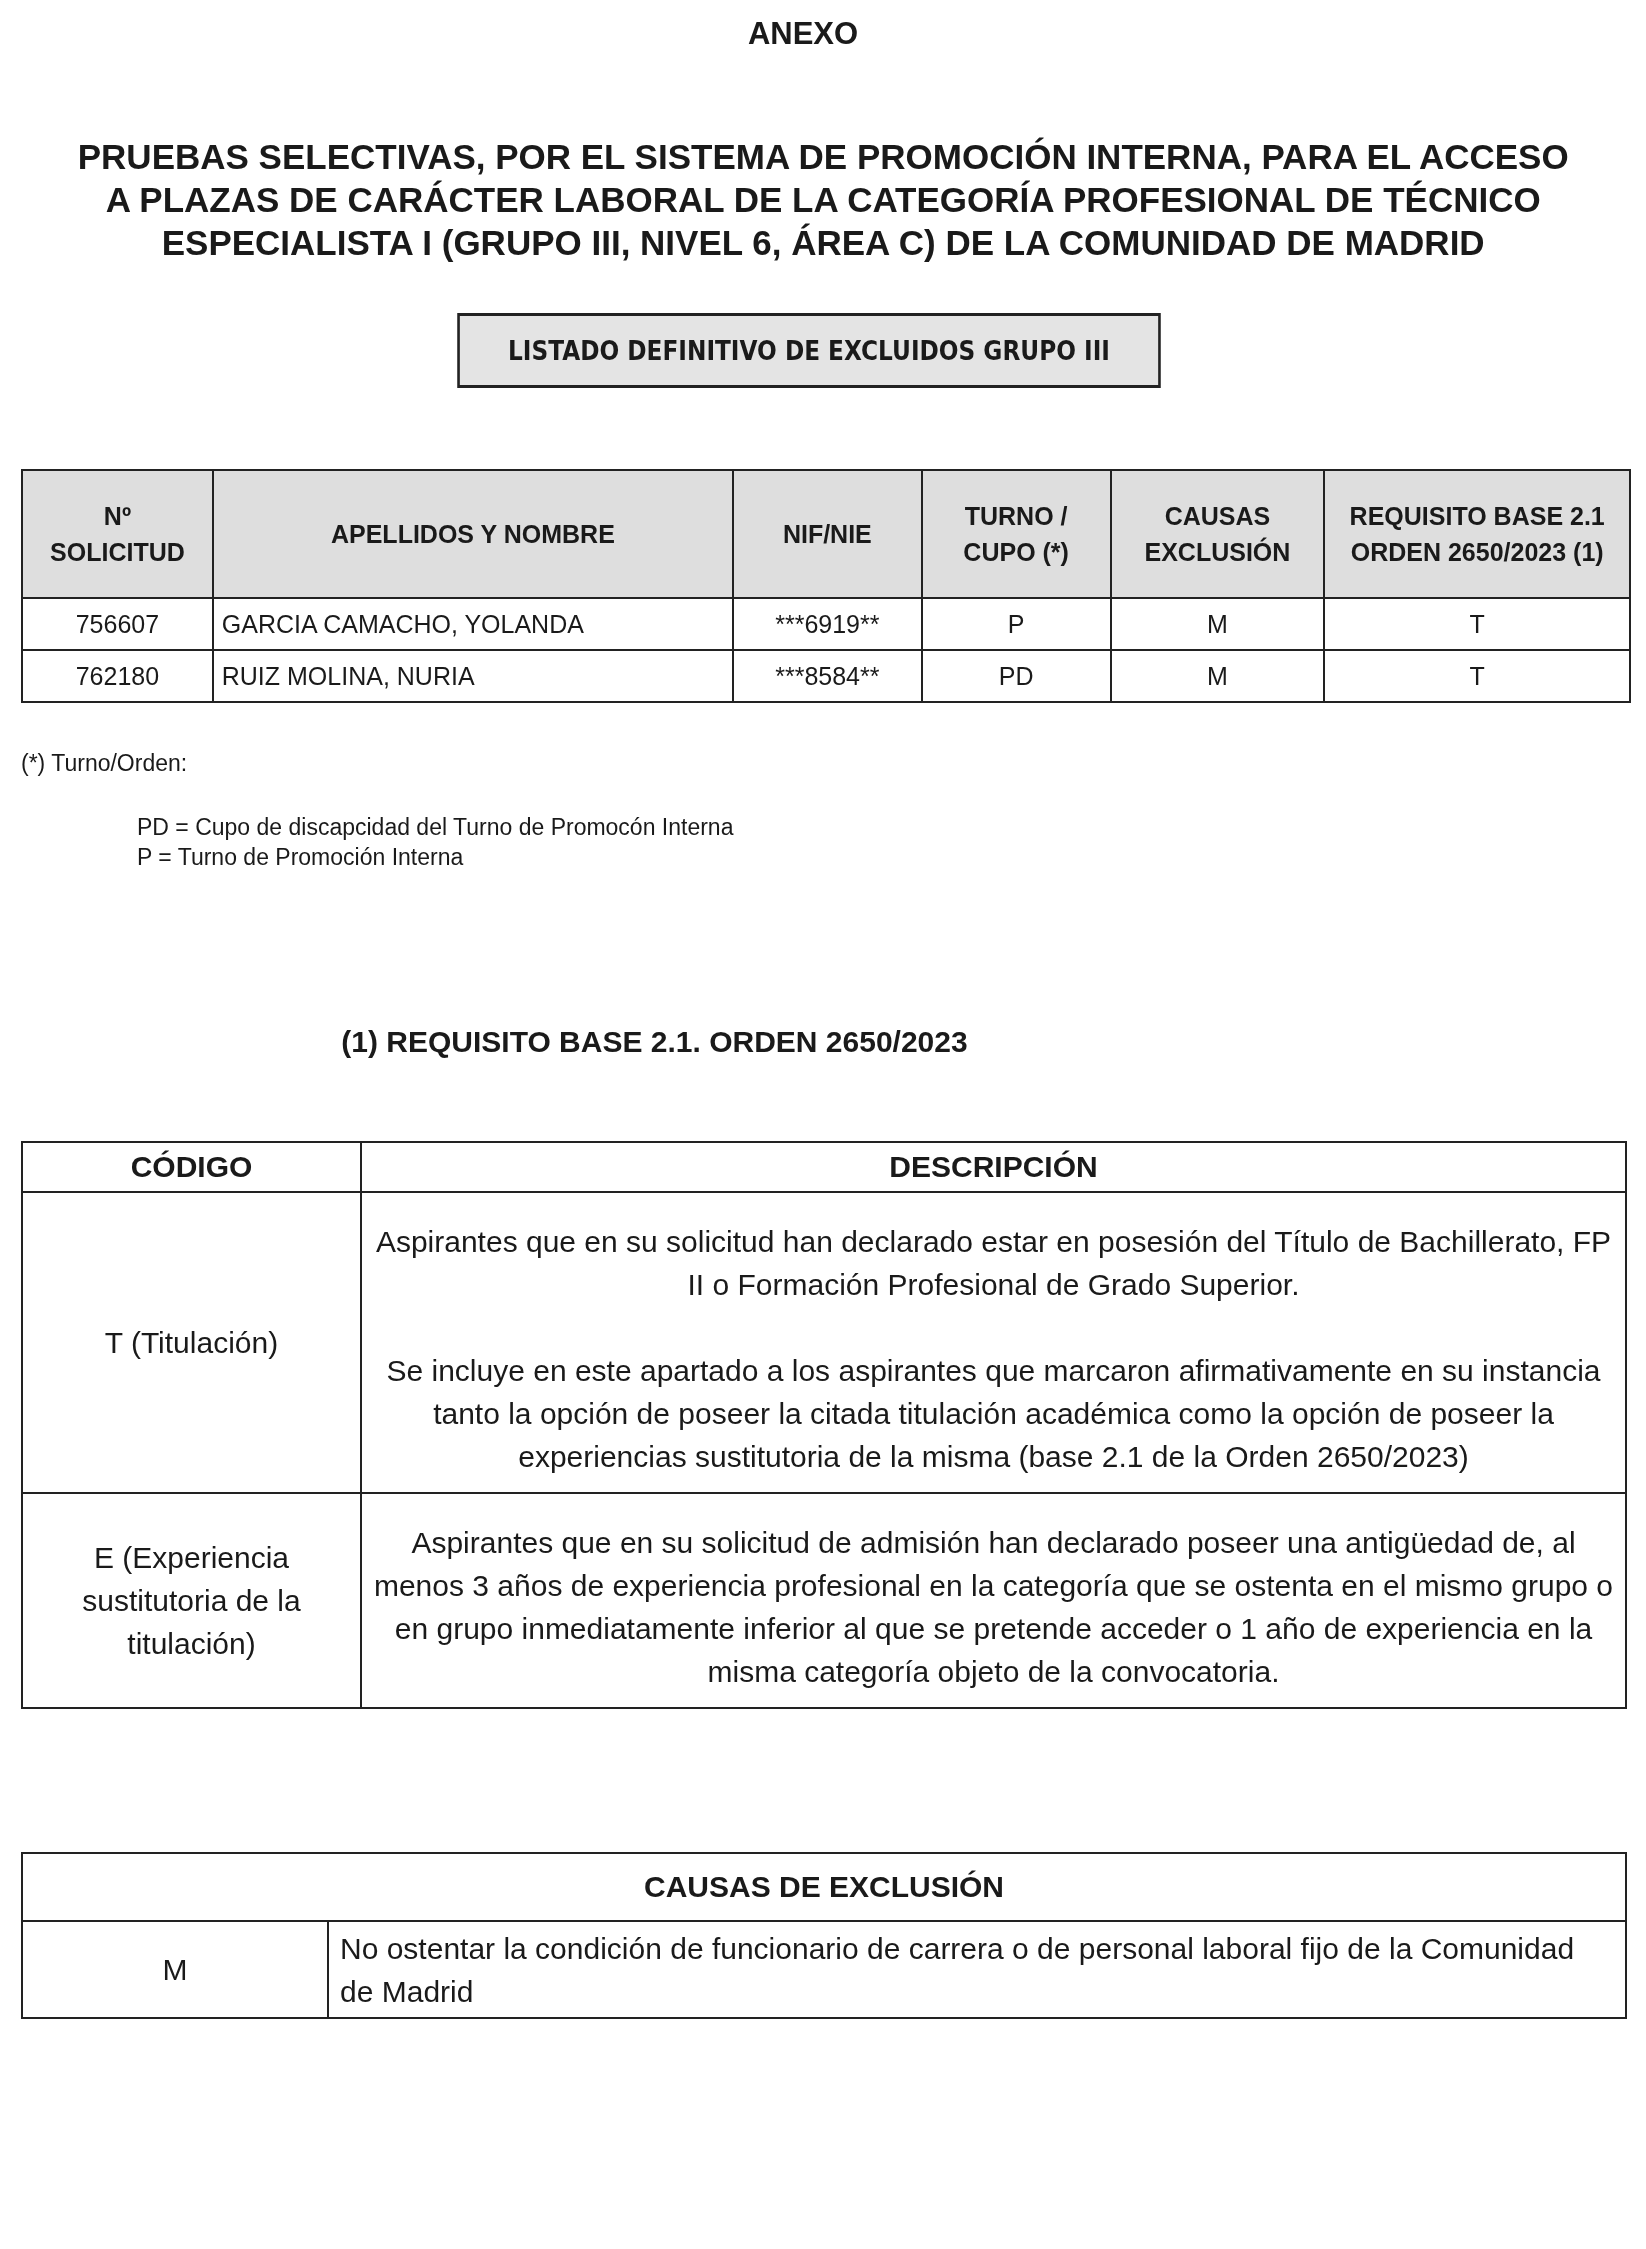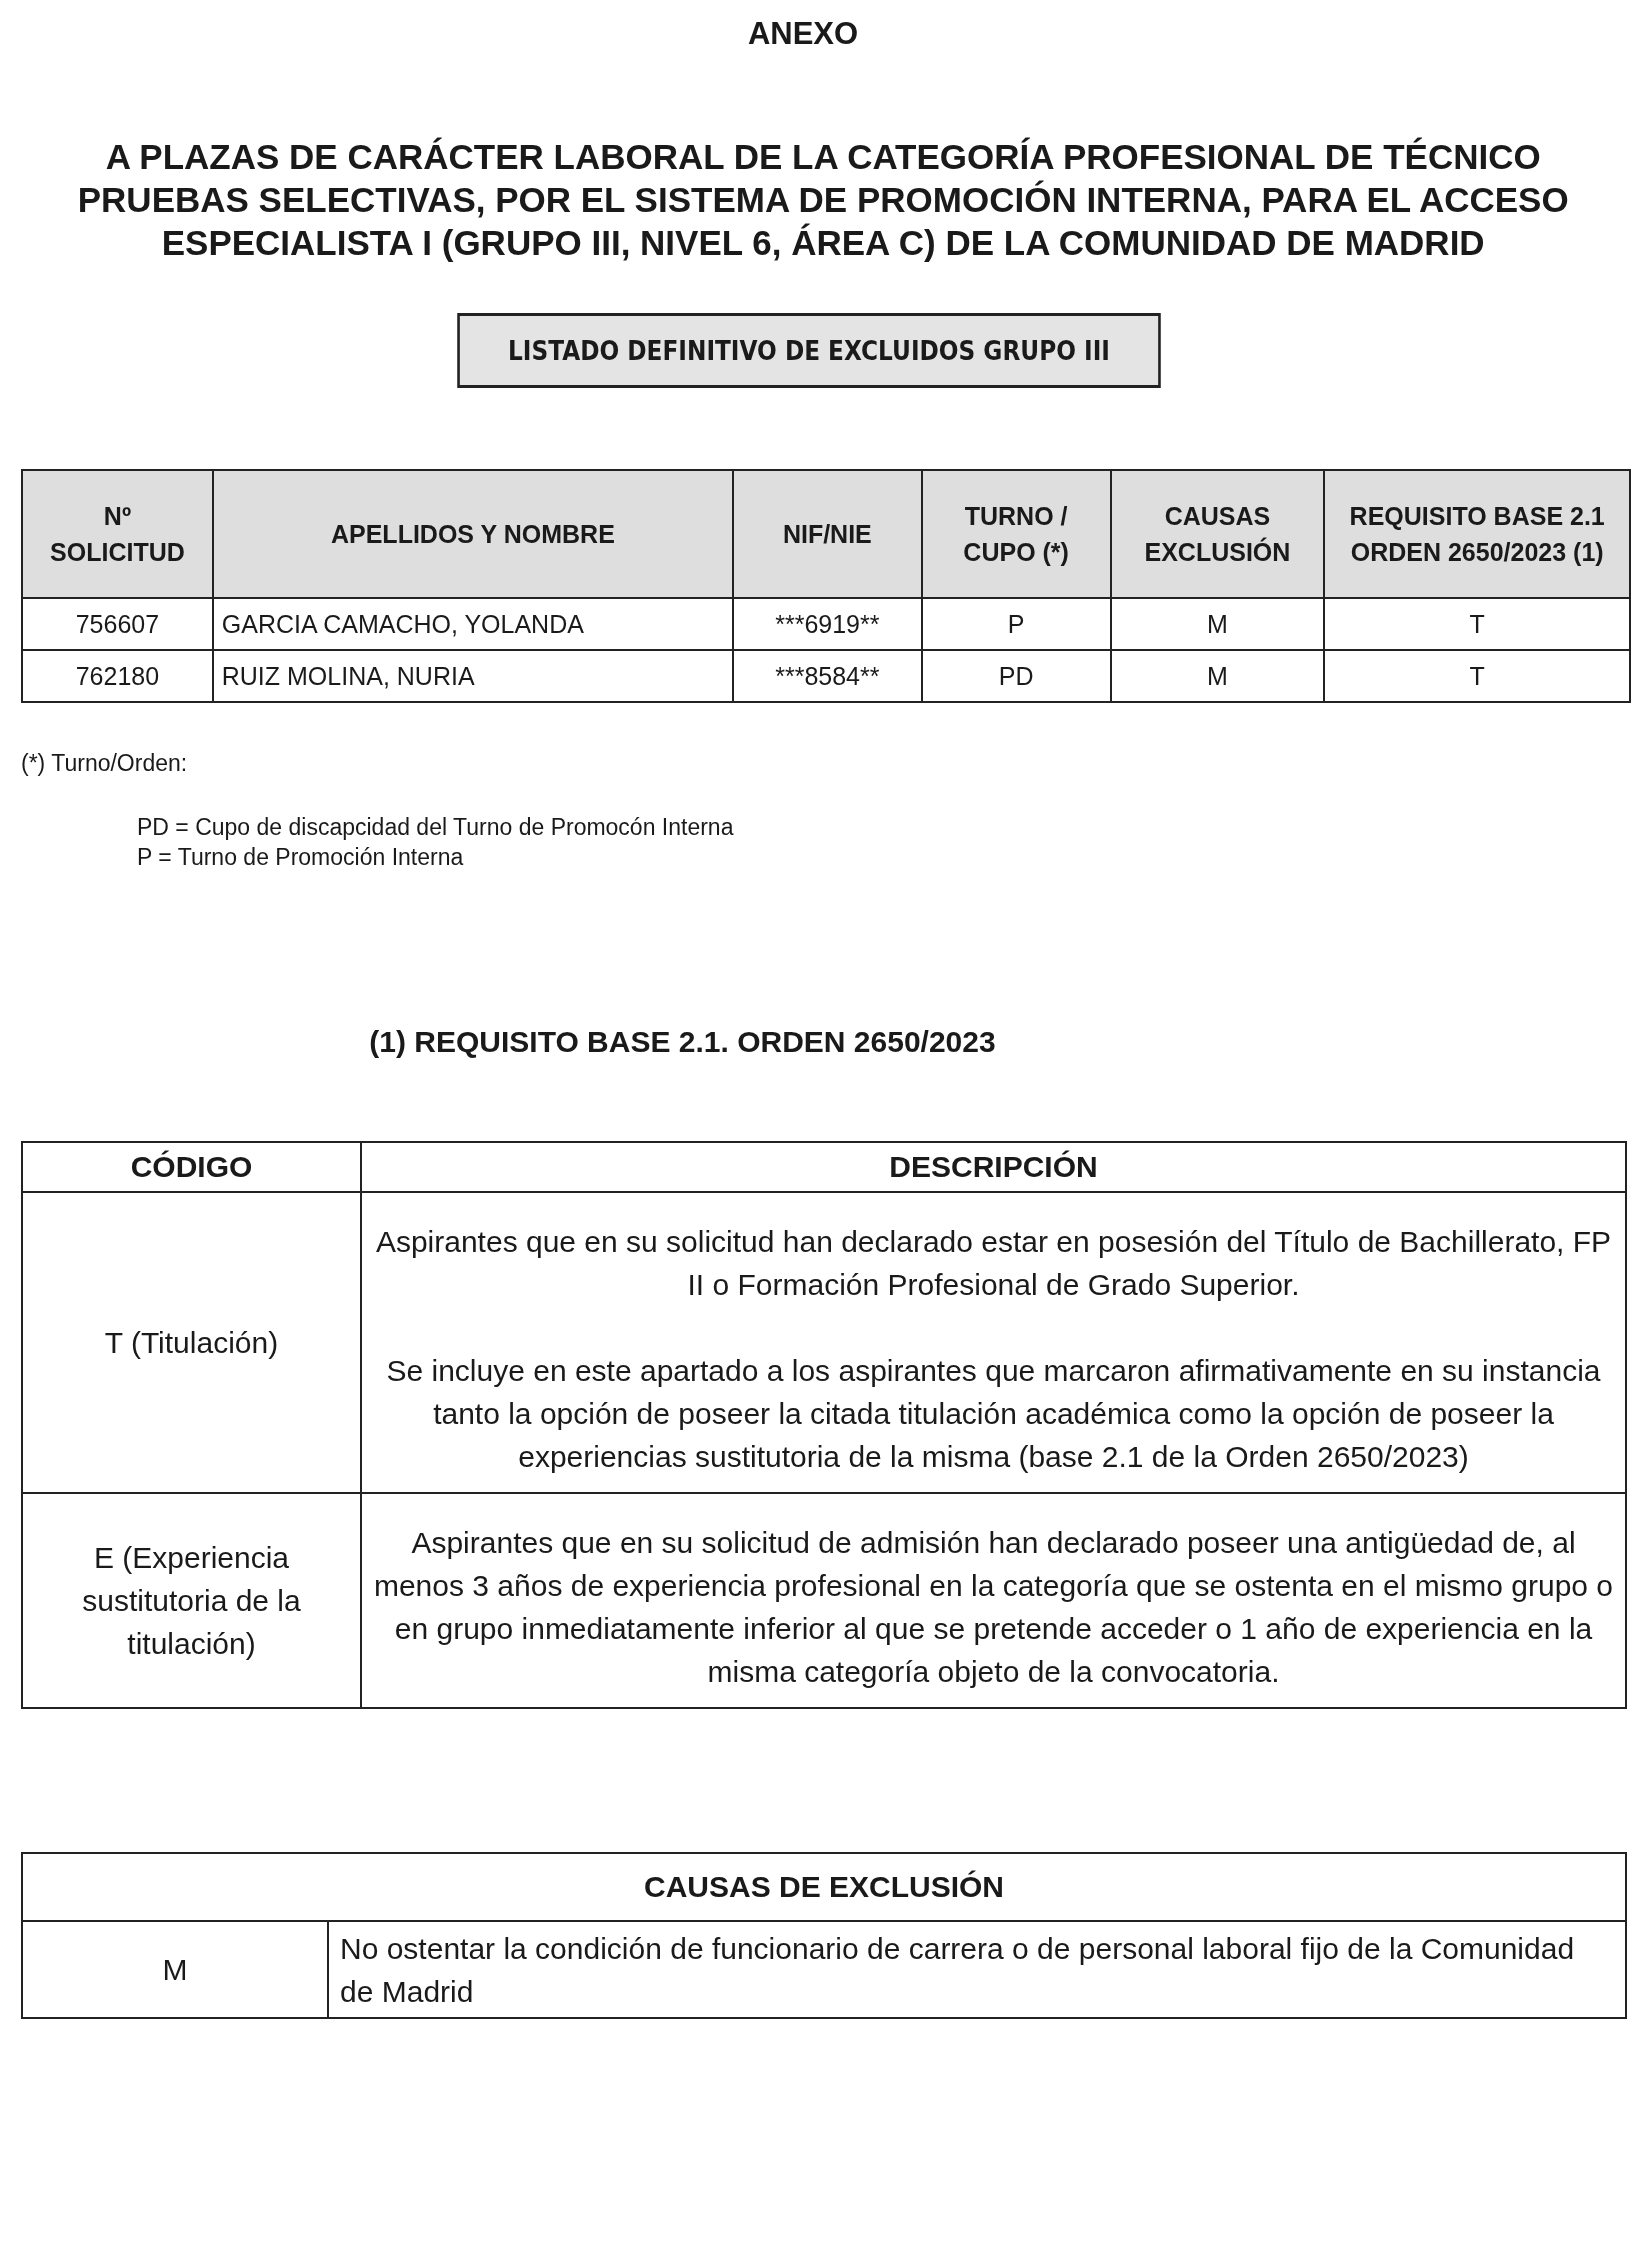--- a/index.html
+++ b/index.html
@@ -8,41 +8,41 @@
   .anexo{left:0;width:1606px;top:15.7px;text-align:center;font-weight:bold;font-size:31px;}
   .title{left:15.7px;width:1615px;top:135px;text-align:center;font-weight:bold;font-size:35px;line-height:43px;}
   .box{left:400px;top:313px;width:812px;height:69px;border:3.1px solid #222;background:#e4e4e4;display:flex;align-items:center;justify-content:center;font-family:"DejaVu Sans",sans-serif;font-weight:bold;font-size:27px;transform:scaleX(0.86);}
   table{border-collapse:collapse;position:absolute;font-family:"Liberation Sans",sans-serif;}
   td,th{border:2.4px solid #222;}
   .t1{left:21px;top:469px;width:1610px;}
   .t1 th{background:#dedede;font-weight:bold;font-size:25px;line-height:36px;height:126px;text-align:center;padding:0 4.7px;}
   .t1 td{font-size:25px;height:50px;text-align:center;padding:0 7.9px;}
   .t1 td.left{text-align:left;}
   .foot{font-size:23px;}
-  .sec{left:0;width:1309px;top:1025px;text-align:center;font-weight:bold;font-size:30px;margin-left:28px;}
+  .sec{left:0;width:1309px;top:1025px;text-align:center;font-weight:bold;font-size:30px;}
   .t2{left:21px;top:1141px;width:1606px;}
   .t2 th{font-weight:bold;font-size:30px;height:46px;text-align:center;}
   .t2 td{font-size:30px;line-height:43px;vertical-align:middle;}
   .t2 td.code{width:299px;text-align:center;padding:0 19px;}
   .t2 td.desc{padding:27px 11px 14px 11px;text-align:center;}
   .t3{left:21px;top:1852px;width:1606px;}
   .t3 th{font-weight:bold;font-size:30px;height:64px;text-align:center;}
   .t3 td{font-size:30px;line-height:43px;}
   .t3 td.code{width:299px;text-align:center;}
   .t3 td.desc{padding:4.7px 11px;}
   p{margin:0;}
 </style>
 </head>
 <body>
 
 <div class="abs anexo">ANEXO</div>
 
 <div class="abs title">
+  <div>PRUEBAS SELECTIVAS, POR EL SISTEMA DE PROMOCIÓN INTERNA, PARA EL ACCESO</div>
   <div>A PLAZAS DE CARÁCTER LABORAL DE LA CATEGORÍA PROFESIONAL DE TÉCNICO</div>
-  <div>PRUEBAS SELECTIVAS, POR EL SISTEMA DE PROMOCIÓN INTERNA, PARA EL ACCESO</div>
   <div>ESPECIALISTA I (GRUPO III, NIVEL 6, ÁREA C) DE LA COMUNIDAD DE MADRID</div>
 </div>
 
 <div class="abs box">LISTADO DEFINITIVO DE EXCLUIDOS GRUPO III</div>
 
 <table class="t1">
   <colgroup>
     <col style="width:191px">
       <col style="width:521px">
       <col style="width:189px">

